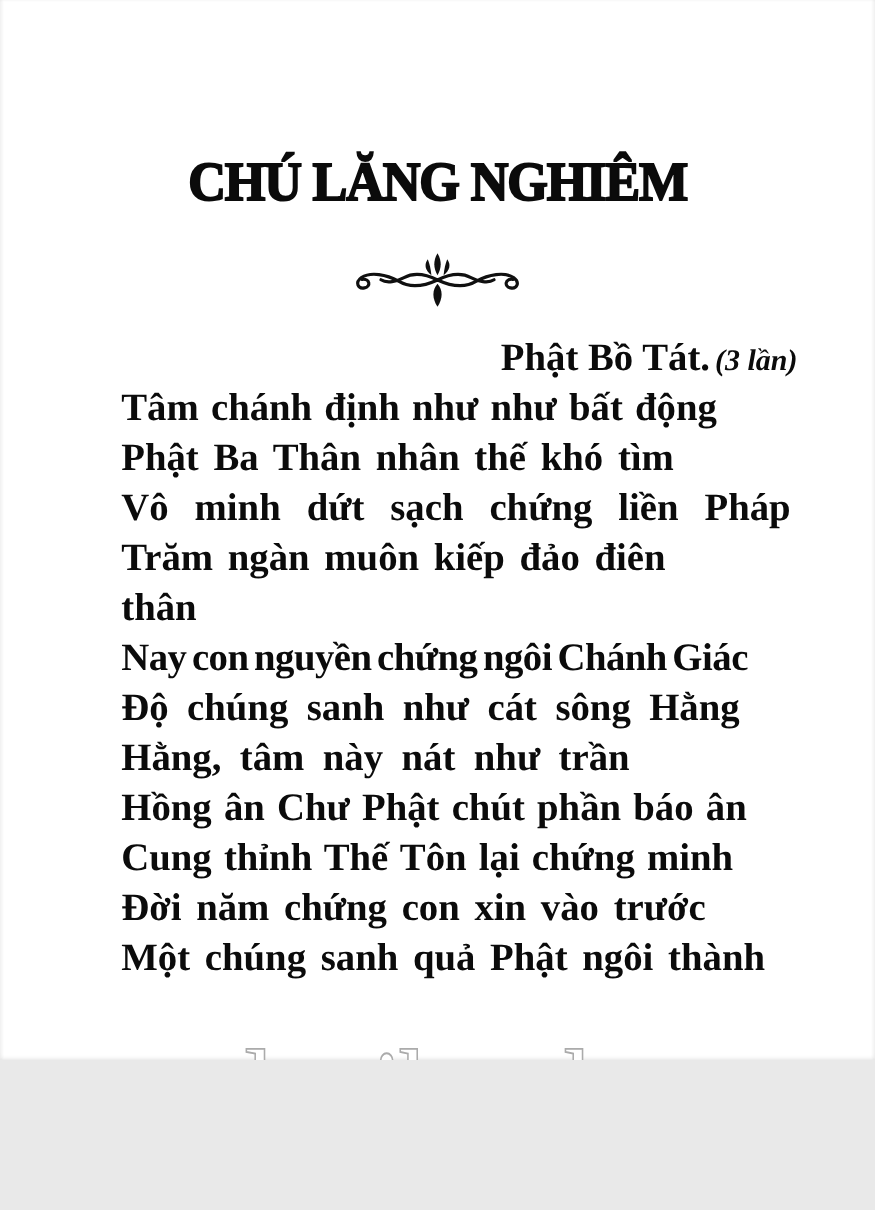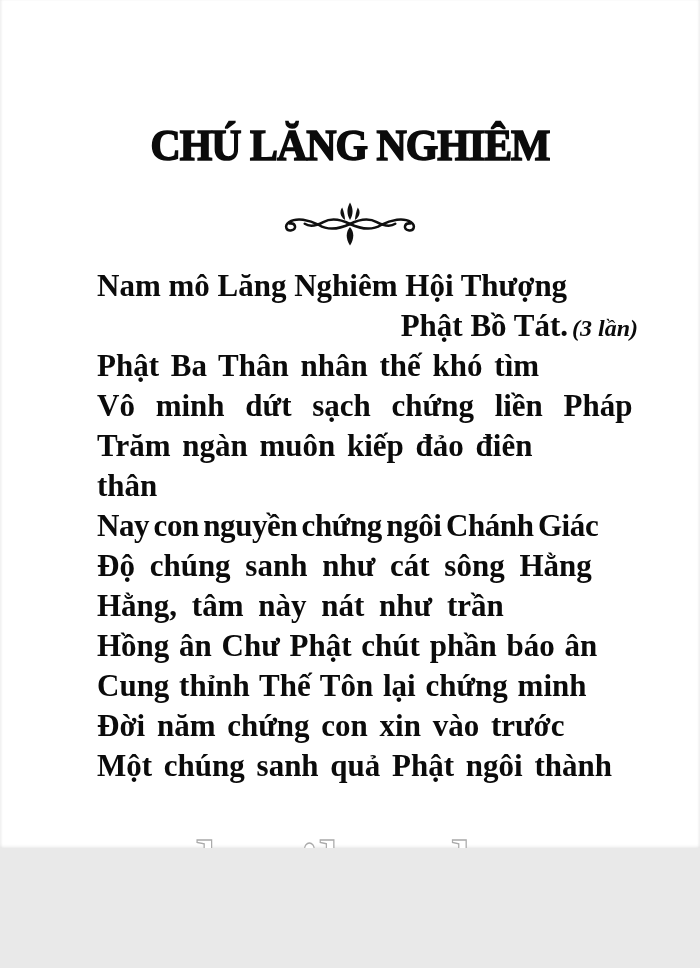--- a/index.html
+++ b/index.html
@@ -139,22 +139,22 @@
       <g fill="none" stroke="#101010" stroke-width="2.6" stroke-linecap="round">
         <path d="M75 27 C62 33 52 33.5 43 28 C33 22.5 20 20 12.5 25 C7 29 9.5 34.5 15 33.5 C20.5 32.5 19.5 25.5 13 26.5"></path>
         <path d="M75 27 C64 21.5 55 21 47.5 25 C41.5 28.2 33.5 30 28.5 26.8"></path>
         <path d="M75 27 C88 33 98 33.5 107 28 C117 22.5 130 20 137.5 25 C143 29 140.5 34.5 135 33.5 C129.5 32.5 130.5 25.5 137 26.5"></path>
         <path d="M75 27 C86 21.5 95 21 102.5 25 C108.5 28.2 116.5 30 121.5 26.8"></path>
       </g>
     </svg>
   </div>
 
   <div class="verse">
-    <div class="line">Nam mô Lăng Nghiêm Hội Thượng</div>
     <div class="line right"><span>Phật Bồ Tát.</span><span class="note">(3 lần)</span></div>
+    <div class="line s2">Tâm chánh định như như bất động</div>
     <div class="line s4">Phật Ba Thân nhân thế khó tìm</div>
     <div class="line wide">Vô minh dứt sạch chứng liền Pháp</div>
     <div class="line s4">Trăm ngàn muôn kiếp đảo điên</div>
     <div class="line">thân</div>
     <div class="line tight">Nay con nguyền chứng ngôi Chánh Giác</div>
     <div class="line s6">Độ chúng sanh như cát sông Hằng</div>
     <div class="line s6">Hằng, tâm này nát như trần</div>
     <div class="line s2">Hồng ân Chư Phật chút phần báo ân</div>
     <div class="line s2">Cung thỉnh Thế Tôn lại chứng minh</div>
     <div class="line s4">Đời năm chứng con xin vào trước</div>

